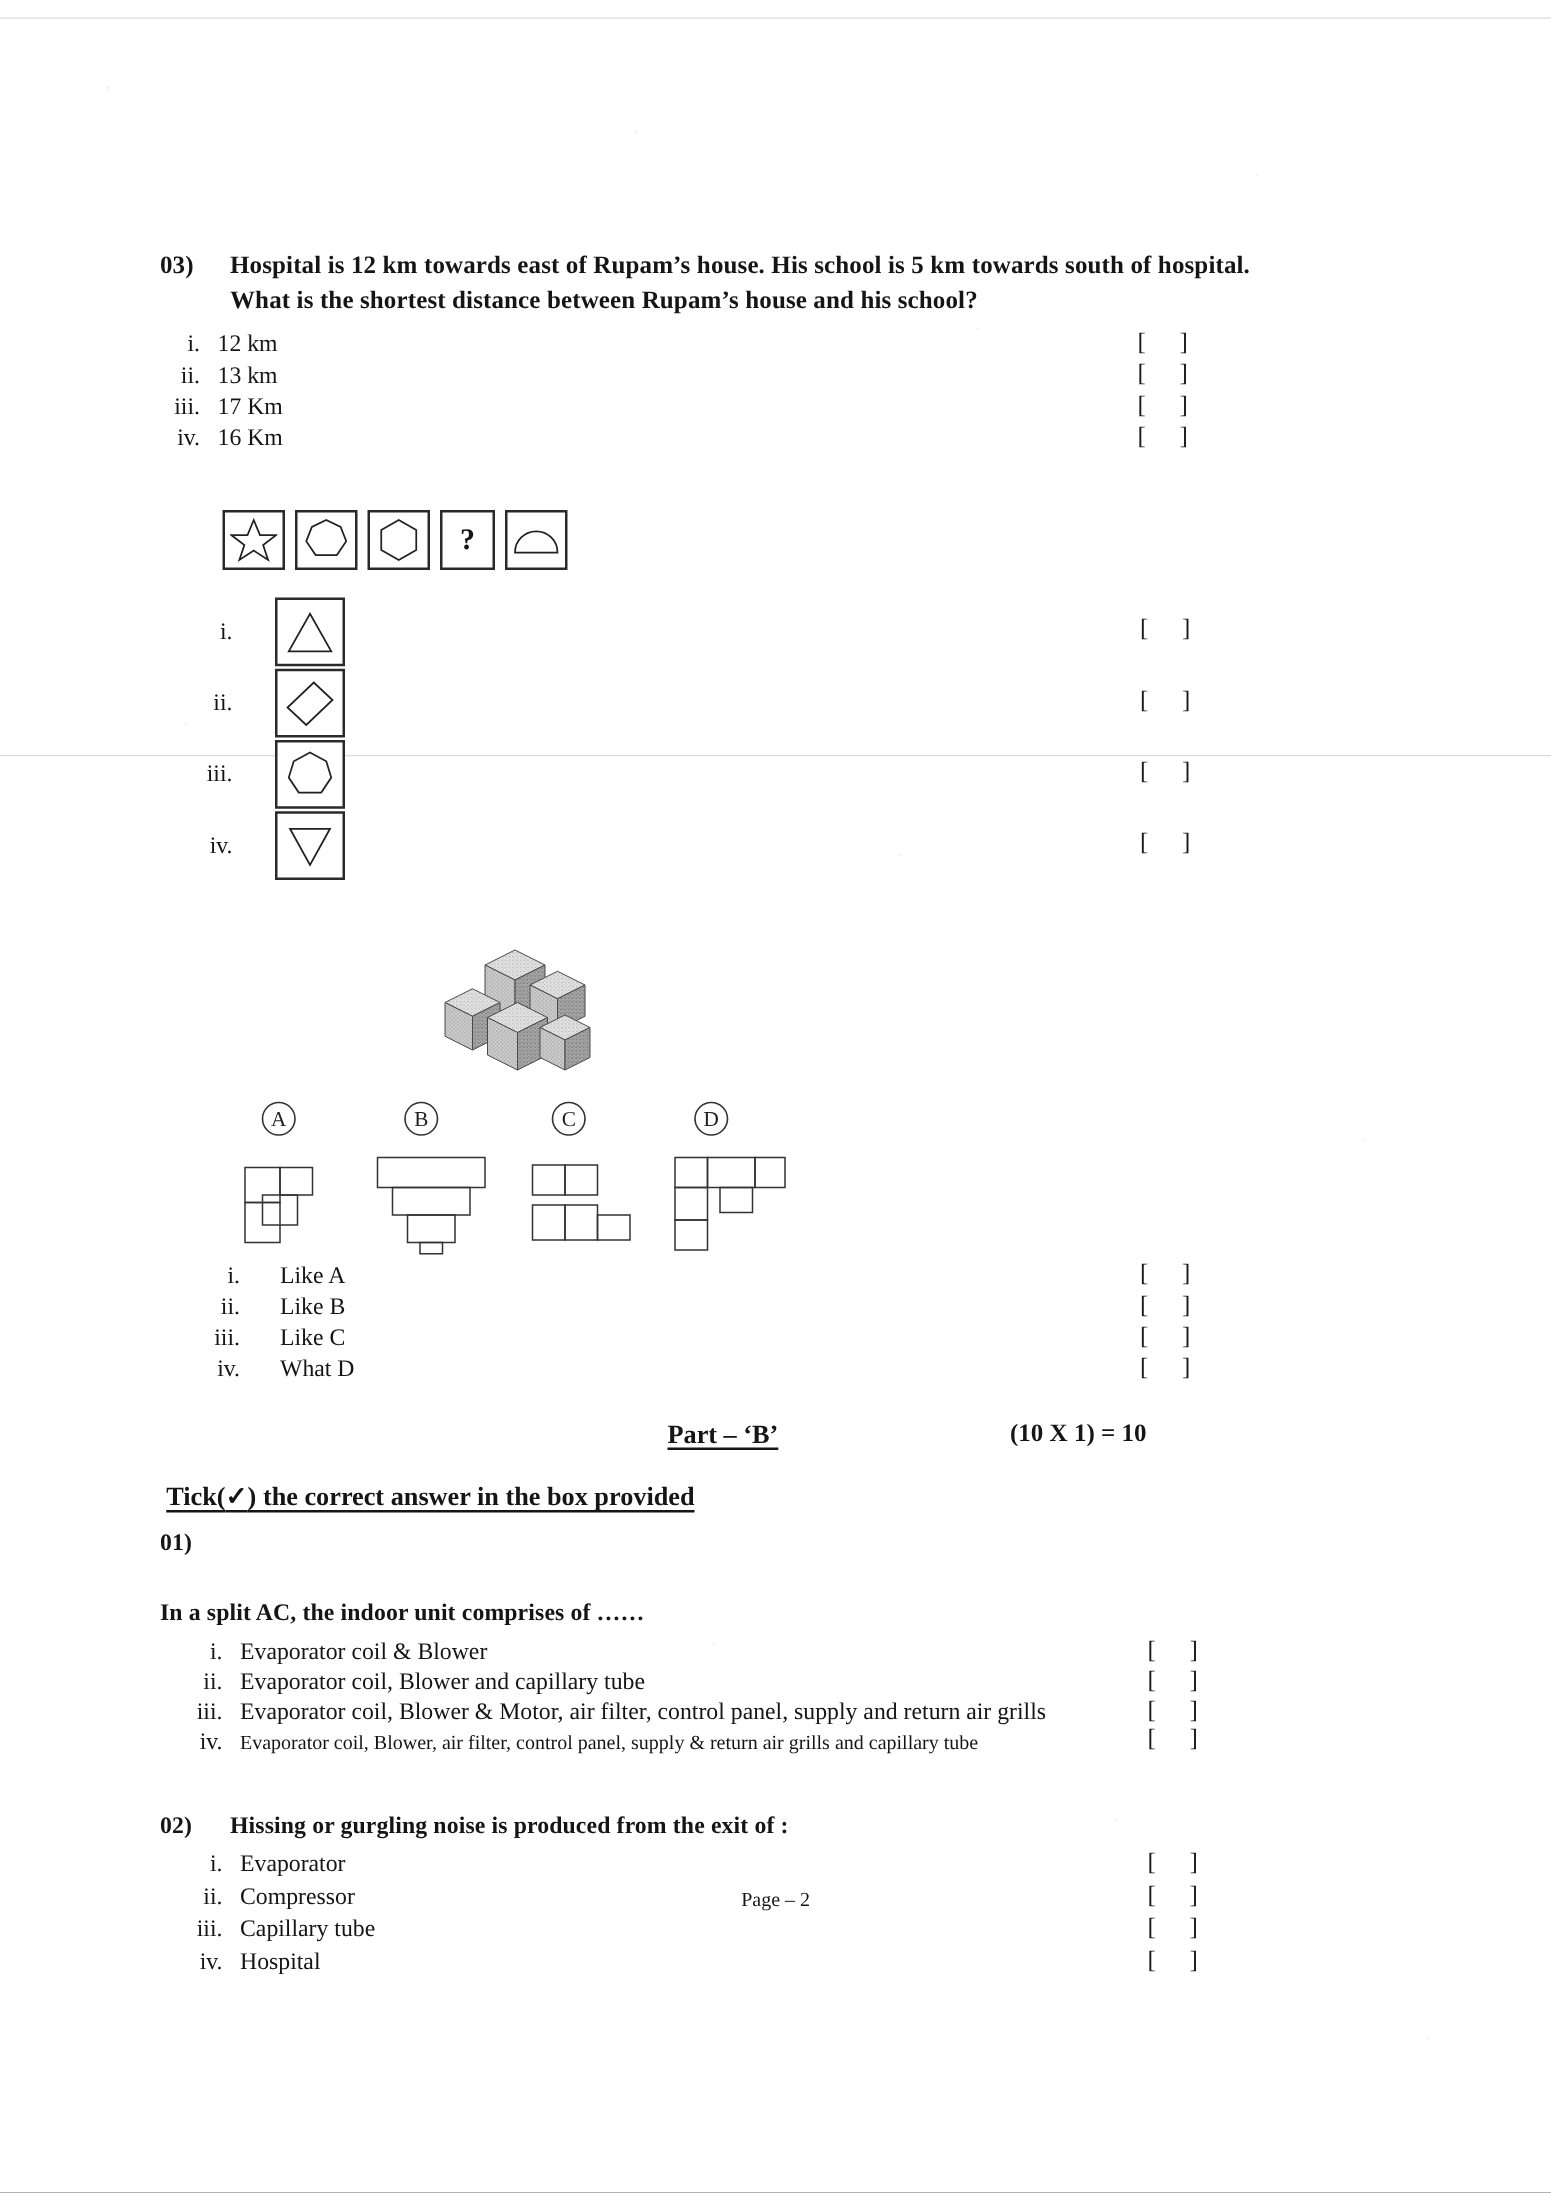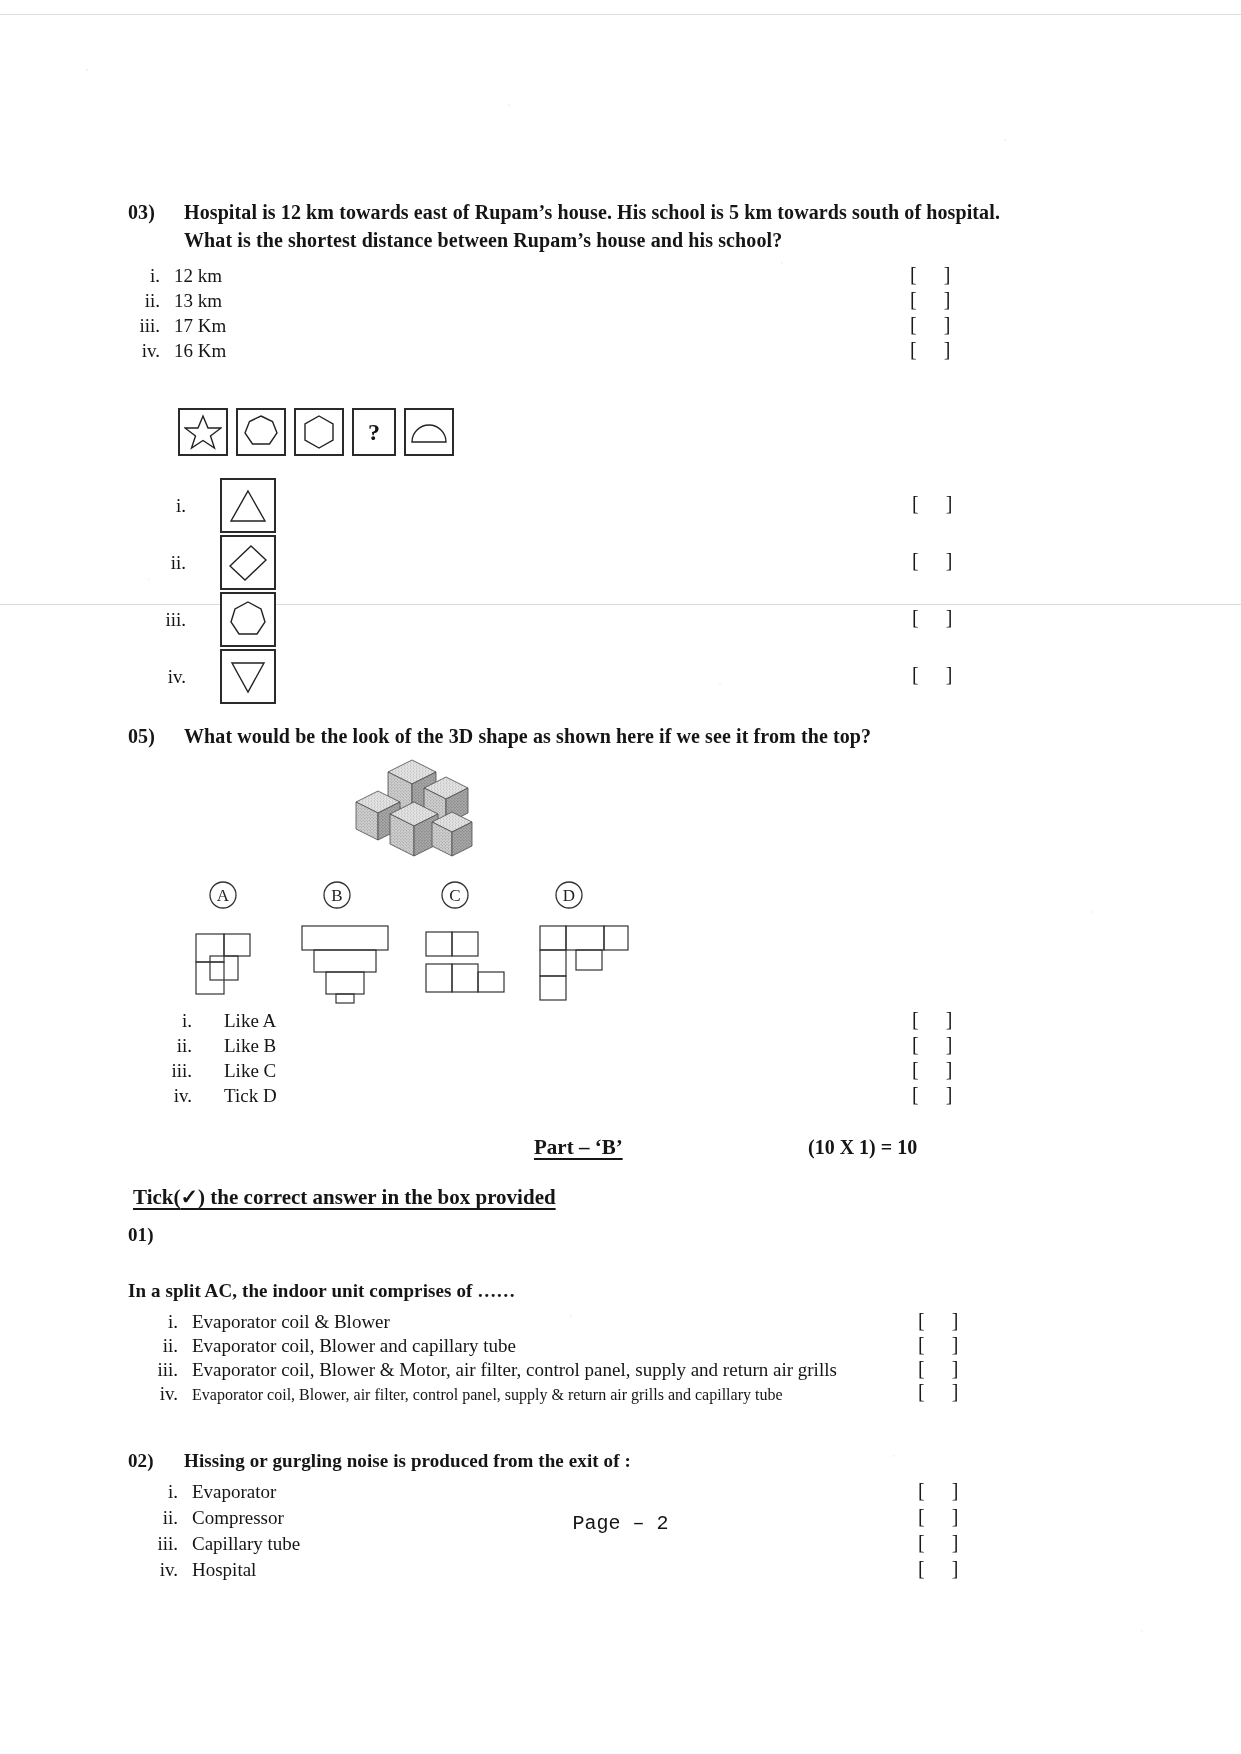--- a/index.html
+++ b/index.html
@@ -139,22 +139,21 @@
     position: absolute;
     font-size: 21px;
     font-weight: 700;
     text-decoration: underline;
     text-underline-offset: 4px;
   }
   .footer {
     position: absolute;
     width: 100%;
     text-align: center;
-    font-size: 20px;
-    font-family: Liberation Mono, monospace;
+    font-size: 16px;
   }
   svg { display: block; }
   .ltr { font-family: "Liberation Serif", serif; font-size: 17px; }
 </style>
 </head>
 <body>
 
 <div class="page">
   <div class="scan-noise"></div>
   <div class="scan-line" style="top:14px;"></div>
@@ -257,26 +256,20 @@
         <span class="ans-rn">iv.</span>
         <div class="fig-box" style="width:56px; height:55px; margin-left:14px;">
           <svg width="40" height="36" viewBox="0 0 40 36">
             <polygon points="4,4 36,4 20,33" fill="none" stroke="#222" stroke-width="1.4"></polygon>
           </svg>
         </div>
         <span class="bracket" style="left:752px; top:14px;">[  ]</span>
       </div>
     </div>
 
-    <div class="qblock" style="left:128px; top:722px; width:985px;">
-      <div class="qhead">
-        <span class="qnum">05)</span>
-        <span class="qtext">What would be the look of the 3D shape as shown here if we see it from the top?</span>
-      </div>
-    </div>
 
     <div style="position:absolute; left:340px; top:752px;">
       <svg width="150" height="120" viewBox="0 0 150 120">
         <defs>
           <pattern id="grain" width="3" height="3" patternUnits="userSpaceOnUse">
             <rect width="3" height="3" fill="#cfcfcf"></rect>
             <circle cx="0.7" cy="0.7" r="0.55" fill="#8d8d8d"></circle>
             <circle cx="2.1" cy="2.2" r="0.45" fill="#7a7a7a"></circle>
           </pattern>
           <pattern id="grainDark" width="3" height="3" patternUnits="userSpaceOnUse">
@@ -398,21 +391,21 @@
         <span class="opt-label" style="margin-left:18px;">Like B</span>
         <span class="bracket" style="left:752px; top:-2px;">[  ]</span>
       </div>
       <div class="opt-row" style="height:25px;">
         <span class="opt-rn">iii.</span>
         <span class="opt-label" style="margin-left:18px;">Like C</span>
         <span class="bracket" style="left:752px; top:-2px;">[  ]</span>
       </div>
       <div class="opt-row" style="height:25px;">
         <span class="opt-rn">iv.</span>
-        <span class="opt-label" style="margin-left:18px;">Tick D</span>
+        <span class="opt-label" style="margin-left:18px;">What D</span>
         <span class="bracket" style="left:752px; top:-2px;">[  ]</span>
       </div>
     </div>
 
     <div class="part-title" style="left:534px; top:1135px;">Part – ‘B’</div>
     <div class="marks" style="left:808px; top:1136px;">(10 X 1) = 10</div>
 
     <div class="tick-instr" style="left:133px; top:1185px;">
       <span>Tick(</span><span>✓</span><span>) the correct answer in the box provided</span>
     </div>

